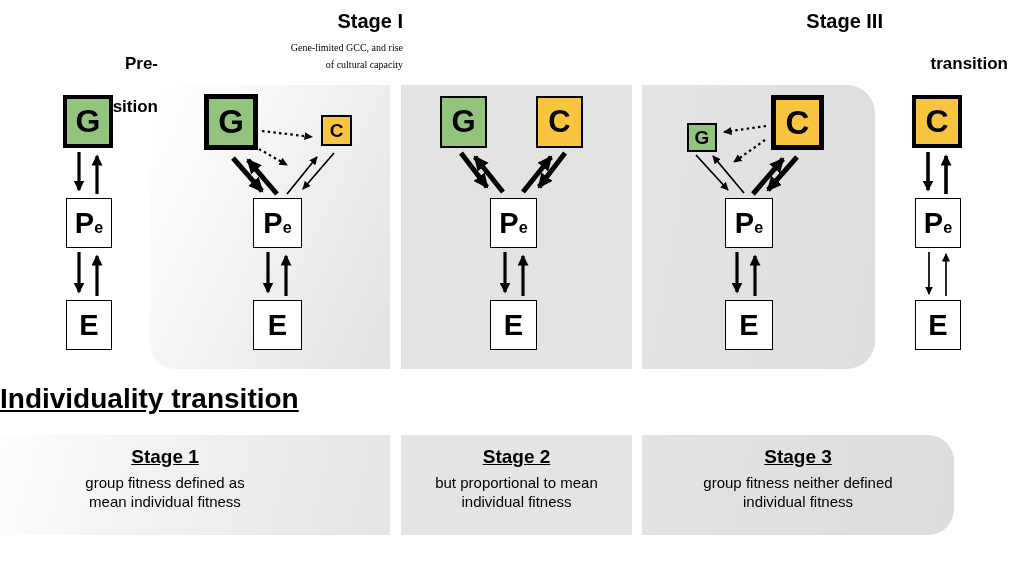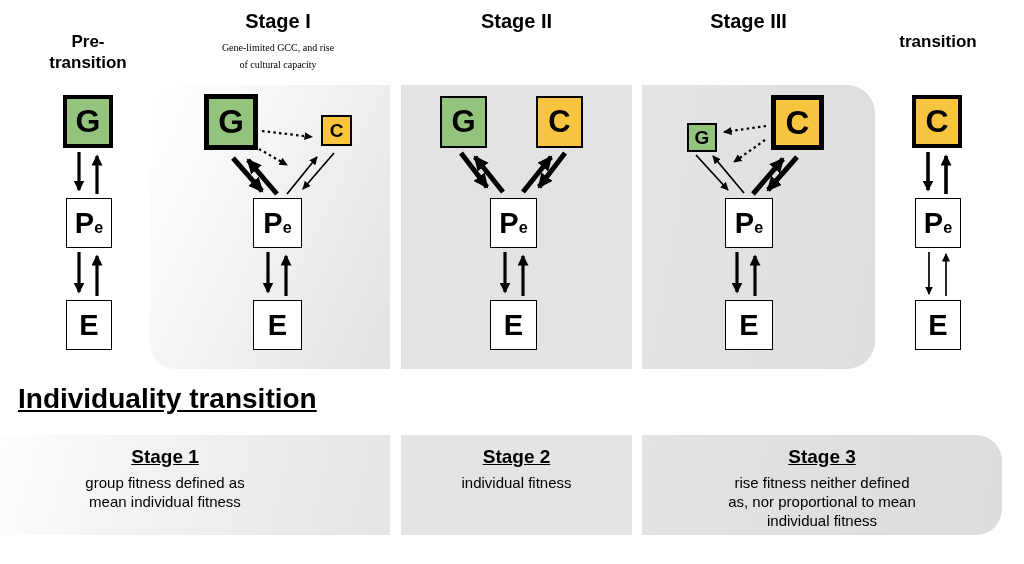--- a/index.html
+++ b/index.html
@@ -8,44 +8,44 @@
     font-family:"Liberation Sans",sans-serif;color:#000;background:#fff;
   }
   
   .panel{position:absolute;top:85px;height:284px;z-index:1;}
   .panel.p1{left:150px;width:240px;border-radius:26px 0 0 26px;
     background:linear-gradient(115deg,#ffffff 0%,#fafafa 22%,#e2e2e2 100%);}
   .panel.p2{left:401px;width:231px;background:#e3e3e3;}
   .panel.p3{left:642px;width:233px;border-radius:0 28px 28px 0;
     background:linear-gradient(100deg,#e4e4e4 0%,#dedede 100%);}
   
-  .col-header{position:absolute;text-align:center;z-index:3;}
-  .pre-post-title{font-size:17px;font-weight:bold;line-height:21px;}
+  .col-header{position:absolute;text-align:right;z-index:3;}
+  .pre-post-title{font-size:17px;font-weight:bold;line-height:21px;margin-top:22px;}
   .stage-title-top{font-size:20px;font-weight:bold;line-height:24px;}
   .stage-subtitle{font-size:10px;line-height:17px;margin-top:6px;font-family:Liberation Serif, serif;}
   
   .node{position:absolute;box-sizing:border-box;background:#fff;border:2px solid #000;
     display:flex;align-items:center;justify-content:center;font-weight:bold;z-index:3;}
   .node.green{background:var(--green,#93c47d);}
   .node.yellow{background:var(--yellow,#f9c440);}
   .bw4{border-width:4px;} .bw5{border-width:5px;} .bw25{border-width:2.5px;} .bw15{border-width:1.8px;}
   .psub{font-size:0.56em;align-self:center;margin-top:0.5em;font-weight:bold;}
   
   svg.arrows{position:absolute;left:0;top:0;z-index:2;pointer-events:none;}
   .ln{stroke:#000;fill:none;}
   .s5{stroke-width:5px;} .s3{stroke-width:3.2px;} .s35{stroke-width:3.6px;}
   .s16{stroke-width:1.7px;} .sdot{stroke-width:2.2px;stroke-dasharray:2.5 3.2;}
   
-  .ind-heading{position:absolute;left:18px;top:383px;font-size:28px;font-weight:bold;
+  .ind-heading{position:absolute;left:0;top:383px;font-size:28px;font-weight:bold;
     text-decoration:underline;z-index:3;}
   .ind-box{position:absolute;top:435px;height:100px;z-index:1;text-align:center;}
   .ind-box.b1{left:-60px;width:450px;
     background:linear-gradient(105deg,#ffffff 6%,#f4f4f4 40%,#e6e6e6 95%);}
   .ind-box.b2{left:401px;width:231px;background:#e4e4e4;}
-  .ind-box.b3{left:642px;width:360px;border-radius:0 26px 26px 0;
+  .ind-box.b3{left:642px;width:312px;border-radius:0 26px 26px 0;
     background:linear-gradient(100deg,#e3e3e3 0%,#dcdcdc 100%);}
   .ind-stage-title{font-size:19px;font-weight:bold;text-decoration:underline;
     margin-top:11px;margin-bottom:5px;}
   .ind-line{font-size:15px;line-height:19px;}
 </style>
 </head>
 <body>
 
 <div class="canvas">
 
@@ -60,24 +60,23 @@
 
   <div class="col-header" style="left:153px;top:9px;width:250px">
     <div class="stage-title-top">Stage I</div>
     <div class="stage-subtitle">
       <div>Gene-limited GCC, and rise</div>
       <div>of cultural capacity</div>
     </div>
   </div>
 
   <div class="col-header" style="left:401px;top:9px;width:231px">
-    <div class="stage-title-top">Stage II</div>
-  </div>
-
-  <div class="col-header" style="left:632px;top:9px;width:233px">
+  </div>
+
+  <div class="col-header" style="left:650px;top:9px;width:233px">
     <div class="stage-title-top">Stage III</div>
     <div class="stage-subtitle">
     </div>
   </div>
 
   <div class="col-header" style="left:868px;top:31px;width:140px">
     <div class="pre-post-title">transition</div>
   </div>
 
   <svg class="arrows" width="1024" height="564">
@@ -206,23 +205,23 @@
   <div class="ind-heading">Individuality transition</div>
 
   <div class="ind-box b1">
     <div class="ind-stage-title">Stage 1</div>
     <div class="ind-line">group fitness defined as</div>
     <div class="ind-line">mean individual fitness</div>
   </div>
 
   <div class="ind-box b2">
     <div class="ind-stage-title">Stage 2</div>
+    <div class="ind-line">but proportional to mean</div>
     <div class="ind-line">individual fitness</div>
   </div>
 
   <div class="ind-box b3">
     <div class="ind-stage-title">Stage 3</div>
-    <div class="ind-line">rise fitness neither defined</div>
-    <div class="ind-line">as, nor proportional to mean</div>
+    <div class="ind-line">group fitness neither defined</div>
     <div class="ind-line">individual fitness</div>
   </div>
 
 </div>
 
 </body></html>

